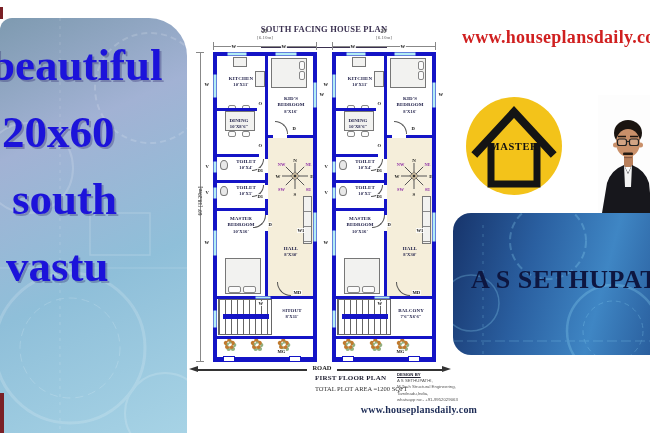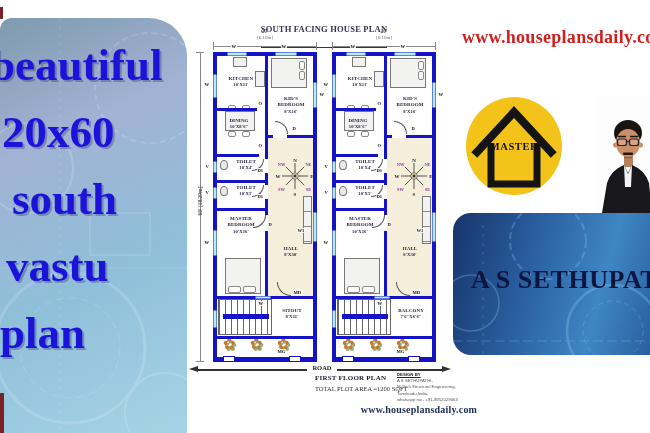--- a/index.html
+++ b/index.html
@@ -100,21 +100,20 @@
       <circle cx="165" cy="395" r="40" stroke-width="2"></circle>
       <rect x="90" y="195" width="60" height="42" stroke-width="1.5"></rect>
       <line x1="0" y1="250" x2="187" y2="250"></line>
       <line x1="60" y1="0" x2="60" y2="426" stroke-dasharray="3 5"></line>
     </svg>
     <div class="lp-text">
       <div class="lp-line">beautiful</div>
       <div class="lp-line">20x60</div>
       <div class="lp-line">south</div>
       <div class="lp-line">vastu</div>
-      <div class="lp-line">plan</div>
     </div>
   </div>
   <div class="edge-strip" style="left:0;top:7px;width:3px;height:12px"></div>
   <div class="edge-strip" style="left:0;top:393px;width:4px;height:40px"></div>
 
   <div id="plan-area">
     <div id="plan-title"><span>SOUTH FACING HOUSE PLAN</span></div>
 
     <div class="abs" style="left:26px;top:28px;width:104px;height:22px">
       <div class="dimtxt">20'</div>

